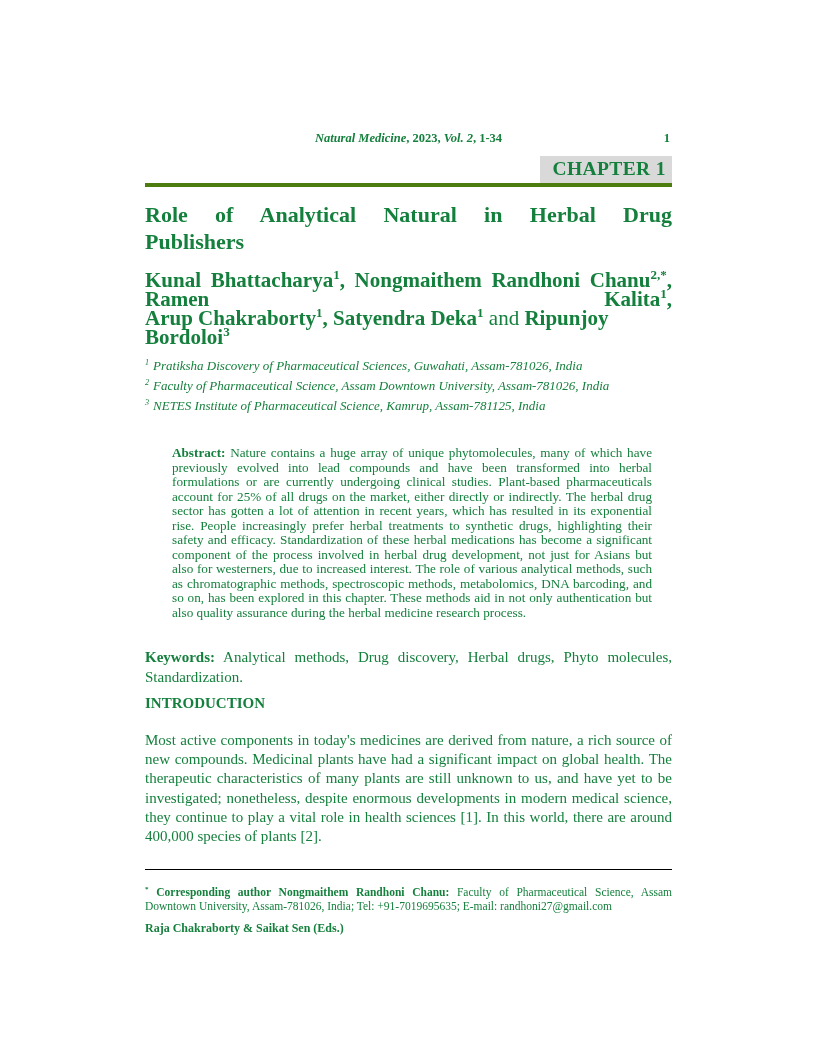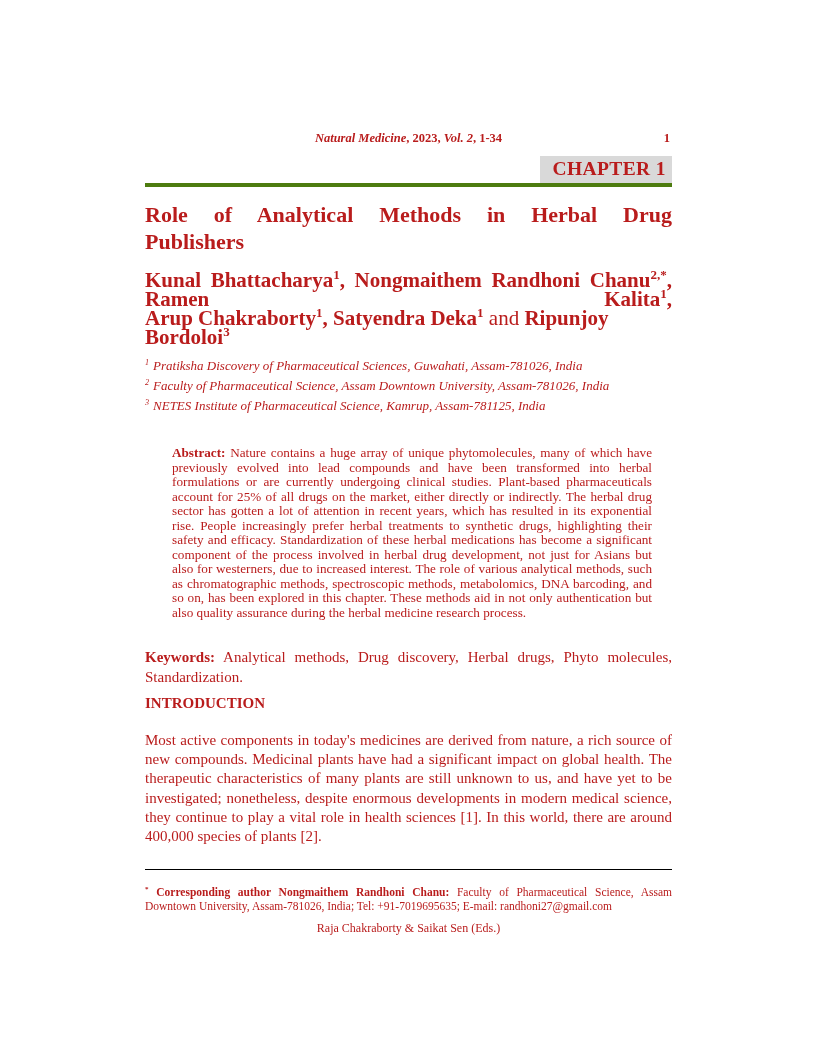--- a/index.html
+++ b/index.html
@@ -1,20 +1,20 @@
 <!DOCTYPE html>
 <html><head>
 <meta charset="utf-8">
 <title>Document</title>
 <style>
   * { margin: 0; padding: 0; box-sizing: border-box; }
   html, body { background: #ffffff; }
   body { width: 816px; height: 1056px; }
   .page {
-    width: 816px; height: 1056px; background: #ffffff; color: #b91c1c;
+    width: 816px; height: 1056px; background: #ffffff; color: #15803d;
     padding: 131px 144px 0 145px;
     font-family: "Liberation Serif", serif;
     overflow: hidden;
   }
   .running-header {
     position: relative; text-align: center;
     font-weight: bold; font-size: 12.5px; line-height: 15px;
   }
   .running-header .pagenum { position: absolute; right: 2px; top: 0; }
   .chapter-row { margin-top: 10px; border-bottom: 4px solid #4d7c0f; text-align: right; }
@@ -33,38 +33,38 @@
   sup { line-height: 0; font-size: 0.62em; }
   .abstract {
     margin: 30px 20px 0 27px;
     font-size: 13.2px; line-height: 14.5px; text-align: justify;
   }
   .keywords { margin-top: 28px; font-size: 15px; line-height: 19.5px; text-align: justify; }
   .section-heading { margin-top: 7px; font-size: 15px; font-weight: bold; line-height: 19px; }
   .body-par { margin-top: 18px; font-size: 15px; line-height: 19.2px; text-align: justify; }
   .footnote-rule { margin-top: 23px; border-top: 1.5px solid #000; height: 0; }
   .footnote { margin-top: 16px; font-size: 11.5px; line-height: 13.5px; text-align: justify; }
-  .page-footer { margin-top: 8px; text-align: center; font-weight: normal; font-size: 12px; line-height: 14.5px; }
+  .page-footer { margin-top: 8px; text-align: left; font-weight: bold; font-size: 12px; line-height: 14.5px; }
 </style>
 </head>
 <body>
 
 <div class="page">
 
   <div class="running-header">
     <div class="citation"><span style="font-weight: bold; font-style: italic;">Natural Medicine</span><span style="font-weight: bold;">, 2023, </span><span style="font-weight: bold; font-style: italic;">Vol. 2</span><span style="font-weight: bold;">, 1-34</span></div>
     <div class="pagenum">1</div>
   </div>
 
   <div class="chapter-row">
     <span class="chapter-banner">CHAPTER 1</span>
   </div>
 
   <h1 class="doc-title">
-    <div class="line-justify">Role of Analytical Methods in Herbal Drug</div>
+    <div class="line-justify">Role of Analytical Natural in Herbal Drug</div>
     <div>Publishers</div>
   </h1>
 
   <div class="authors">
     <div class="line-justify"><span style="font-weight: bold;">Kunal Bhattacharya</span><sup style="font-weight: bold;">1</sup><span style="font-weight: bold;">, </span><span style="font-weight: bold;">Nongmaithem Randhoni Chanu</span><sup style="font-weight: bold;">2,*</sup><span style="font-weight: bold;">, </span><span style="font-weight: bold;">Ramen Kalita</span><sup style="font-weight: bold;">1</sup><span style="font-weight: bold;">,</span></div>
     <div><span style="font-weight: bold;">Arup Chakraborty</span><sup style="font-weight: bold;">1</sup><span style="font-weight: bold;">, </span><span style="font-weight: bold;">Satyendra Deka</span><sup style="font-weight: bold;">1</sup><span> and </span><span style="font-weight: bold;">Ripunjoy Bordoloi</span><sup style="font-weight: bold;">3</sup></div>
   </div>
 
   <div class="affiliations">
     <p class="affil"><sup>1</sup><span class="affil-text">Pratiksha Discovery of Pharmaceutical Sciences, Guwahati, Assam-781026, India</span></p>

